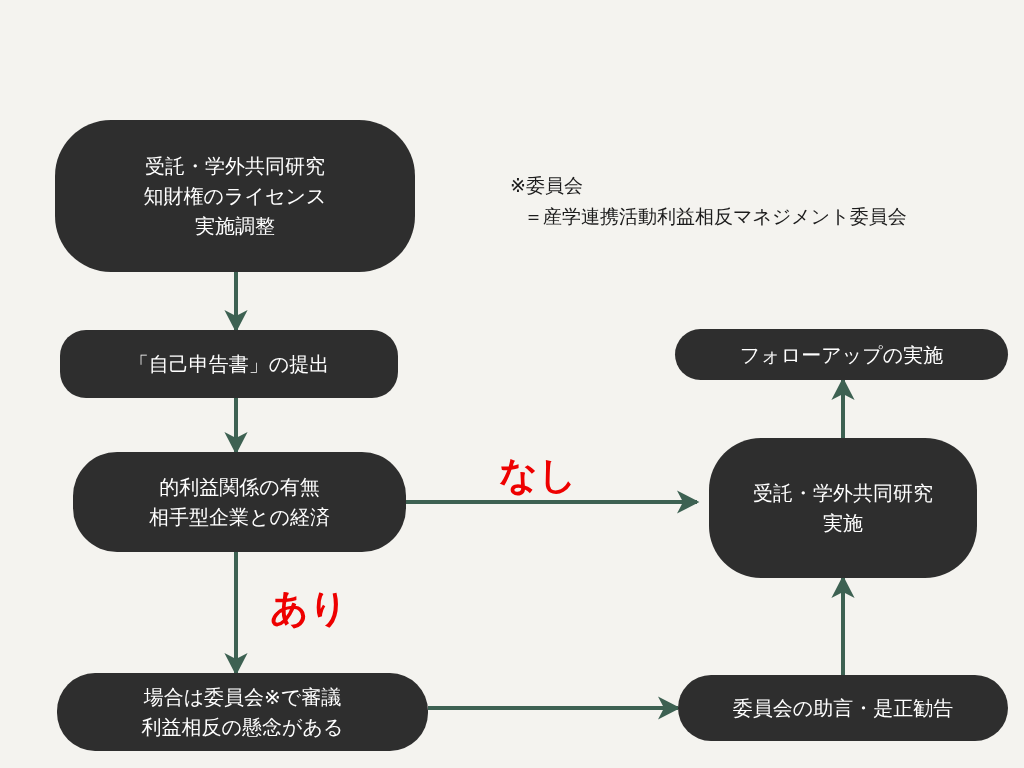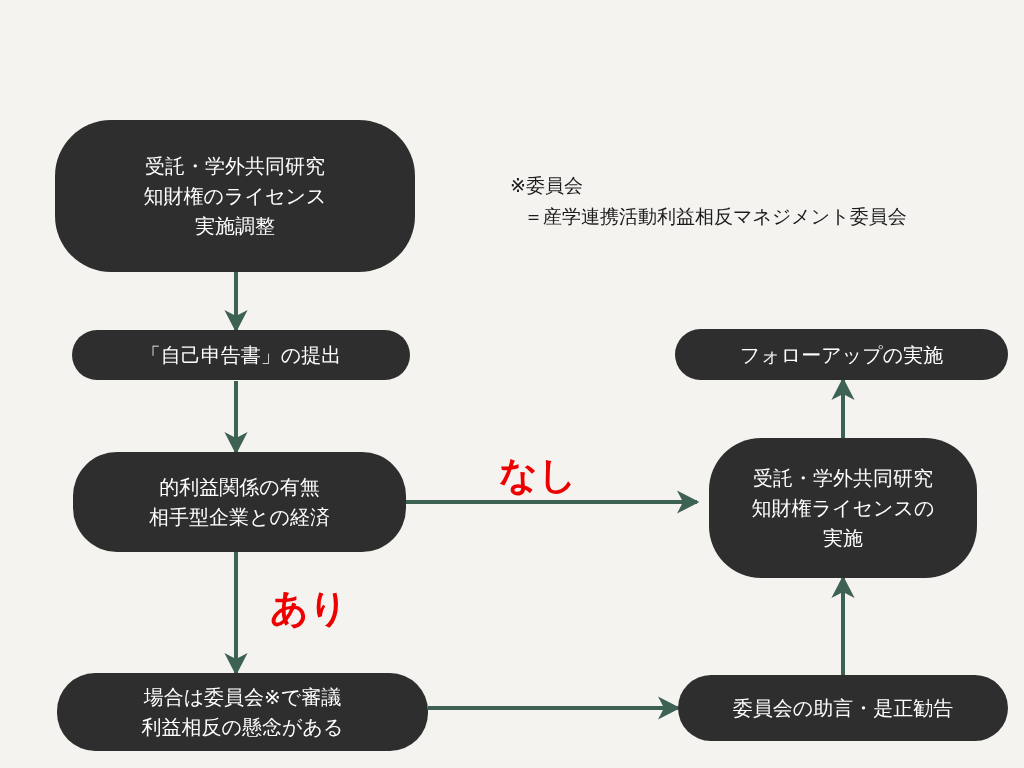--- a/index.html
+++ b/index.html
@@ -100,21 +100,21 @@
   </svg>
 
   <div class="node" style="left:55px; top:120px; width:360px; height:152px; border-radius:56px;">
     <div>
       <span class="line">受託・学外共同研究</span>
       <span class="line">知財権のライセンス</span>
       <span class="line">実施調整</span>
     </div>
   </div>
 
-  <div class="node" style="left:72px; top:330px; width:338px; height:50px; border-radius:26px;">
+  <div class="node" style="left:60px; top:330px; width:338px; height:68px; border-radius:26px;">
     <div>
       <span class="line">「自己申告書」の提出</span>
     </div>
   </div>
 
   <div class="node" style="left:73px; top:452px; width:333px; height:100px; border-radius:44px;">
     <div>
       <span class="line">的利益関係の有無</span>
       <span class="line">相手型企業との経済</span>
     </div>
@@ -129,21 +129,20 @@
 
   <div class="node" style="left:678px; top:675px; width:330px; height:66px; border-radius:33px;align-items:center;">
     <div>
       <span class="line">委員会の助言・是正勧告</span>
     </div>
   </div>
 
   <div class="node" style="left:709px; top:438px; width:268px; height:140px; border-radius:52px;">
     <div>
       <span class="line">受託・学外共同研究</span>
-      <span class="line">知財権ライセンスの</span>
       <span class="line">実施</span>
     </div>
   </div>
 
   <div class="node" style="left:675px; top:329px; width:333px; height:51px; border-radius:26px;">
     <div>
       <span class="line">フォローアップの実施</span>
     </div>
   </div>
 

